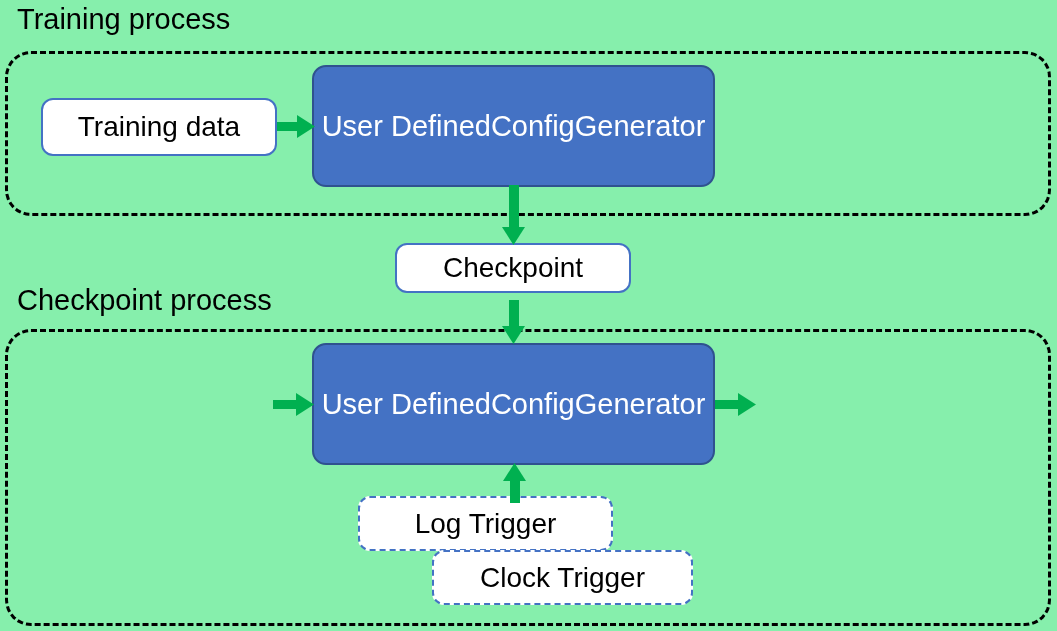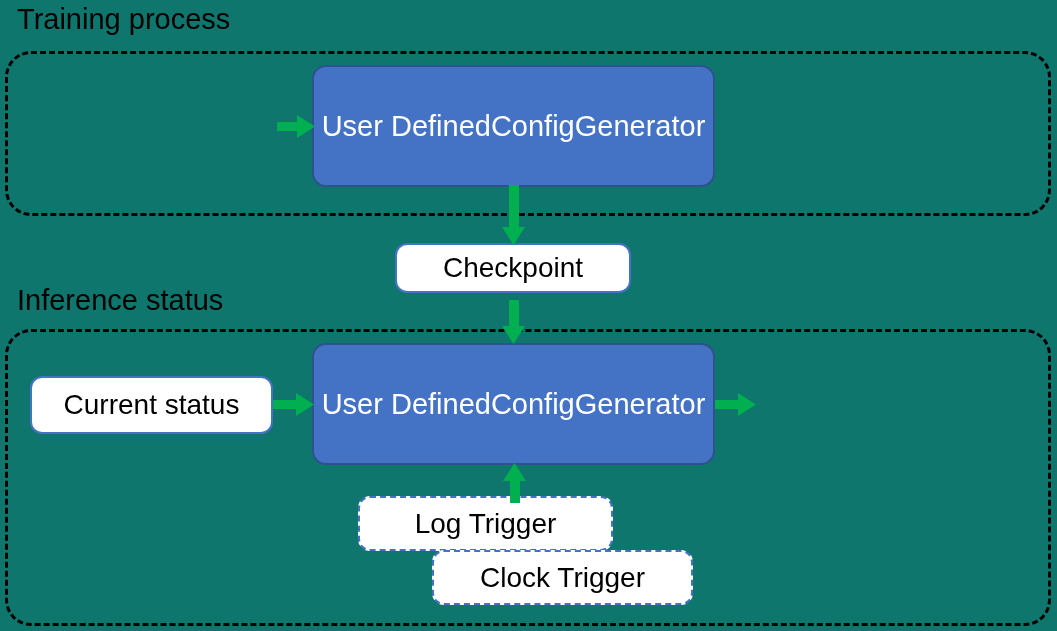--- a/index.html
+++ b/index.html
@@ -8,21 +8,21 @@
     padding: 0;
     background: #ffffff;
   }
   body {
     font-family: "Liberation Sans", "DejaVu Sans", sans-serif;
   }
   #canvas {
     position: relative;
     width: 1057px;
     height: 631px;
-    background: #0f766e;
+    background: #86efac;
     overflow: hidden;
   }
 
   
   .section-title {
     position: absolute;
     font-size: 29px;
     line-height: 34px;
     color: #000000;
     font-weight: 400;
@@ -157,26 +157,29 @@
     z-index: 5;
   }
 </style>
 </head>
 <body>
 
 <div id="canvas">
 
   <div id="title-training" class="section-title">Training process</div>
 
-  <div id="title-inference" class="section-title">Inference status</div>
+  <div id="title-inference" class="section-title">Checkpoint process</div>
 
   <div id="container-training" class="process-container"></div>
 
   <div id="container-inference" class="process-container"></div>
 
+  <div id="node-training-data" class="node-box">
+    <span>Training data</span>
+  </div>
 
   <div id="node-generator-training" class="node-blue">
     <span>User Defined</span>
     <span>ConfigGenerator</span>
   </div>
 
   <svg class="arrow" style="left:277px; top:112px;" width="42" height="30">
     <g>
       <rect x="0" y="10" width="23" height="9" fill="#00B050"></rect>
       <polygon points="20,3 38,14.5 20,26" fill="#00B050"></polygon>
@@ -194,23 +197,20 @@
     <span>Checkpoint</span>
   </div>
 
   <svg class="arrow" style="left:499px; top:300px;" width="30" height="46">
     <g>
       <rect x="10" y="0" width="10" height="28" fill="#00B050"></rect>
       <polygon points="3,26 26,26 14.5,44" fill="#00B050"></polygon>
     </g>
   </svg>
 
-  <div id="node-current-status" class="node-box">
-    <span>Current status</span>
-  </div>
 
   <svg class="arrow" style="left:273px; top:390px;" width="45" height="30">
     <g>
       <rect x="0" y="10" width="26" height="9" fill="#00B050"></rect>
       <polygon points="23,3 41,14.5 23,26" fill="#00B050"></polygon>
     </g>
   </svg>
 
   <div id="node-generator-inference" class="node-blue">
     <span>User Defined</span>

